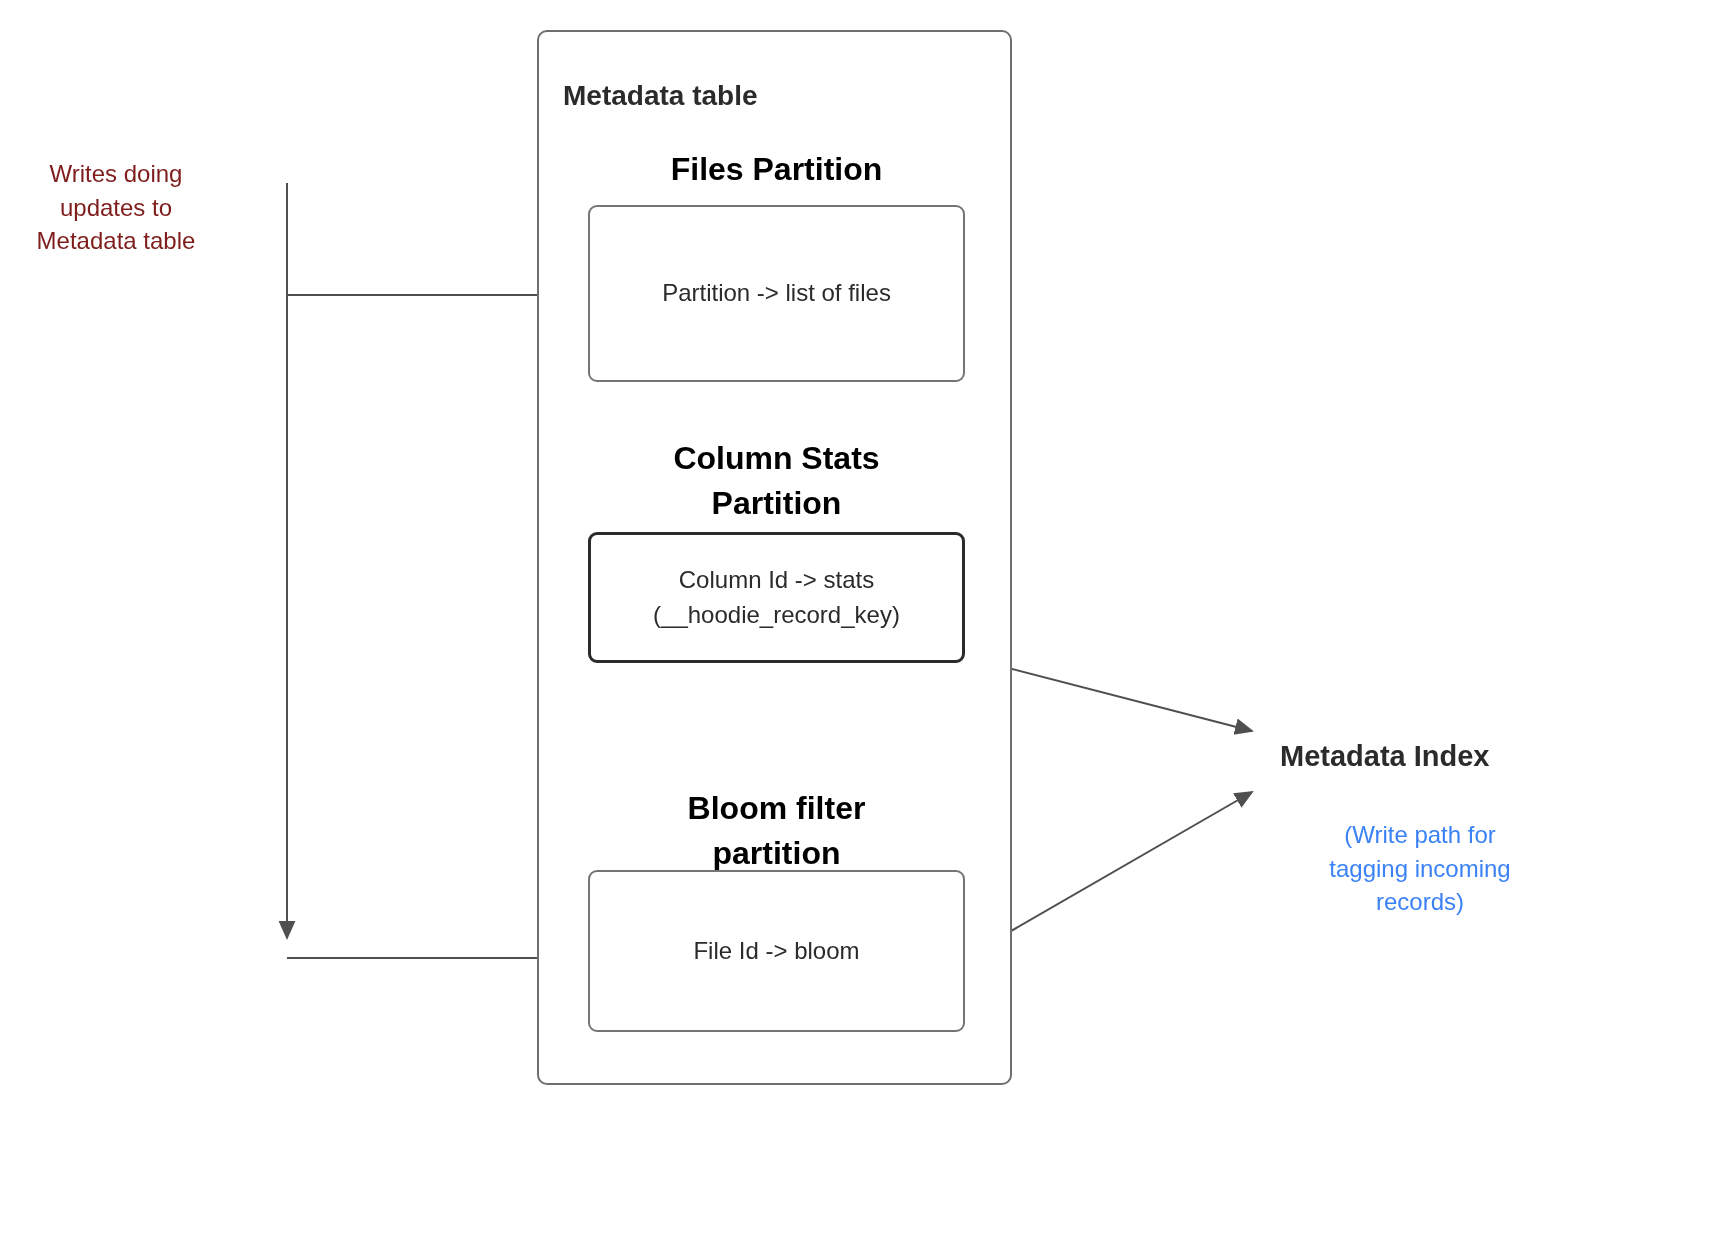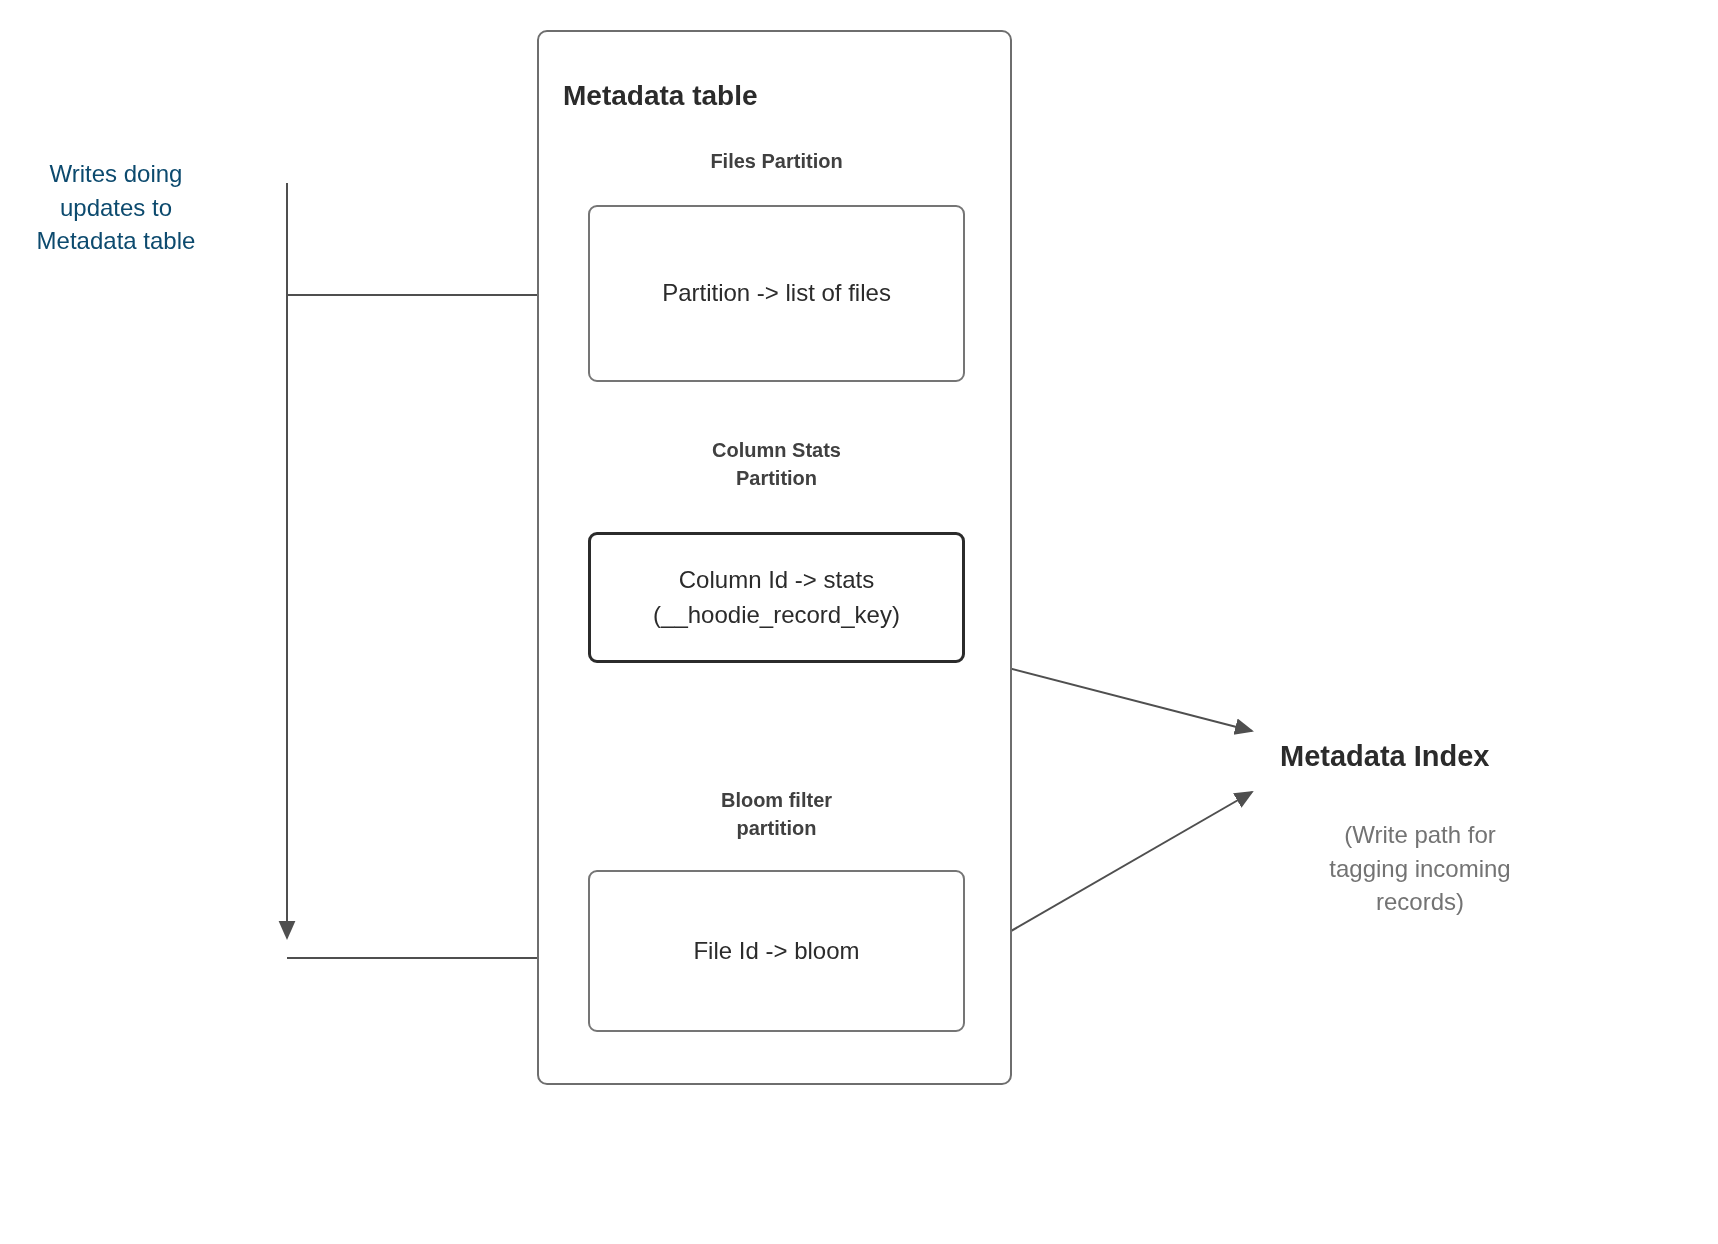--- a/index.html
+++ b/index.html
@@ -42,23 +42,23 @@
     font-size: 28px;
     font-weight: bold;
     color: #2b2b2b;
     white-space: nowrap;
   }
   .partition-heading {
     position: absolute;
     left: 588px;
     width: 377px;
     text-align: center;
-    font-size: 20px;
+    font-size: 32px;
     font-weight: bold;
-    color: #404040;
+    color: #000000;
     line-height: 1.4;
   }
   .heading-files { top: 147px; }
   .heading-colstats { top: 436px; }
   .heading-bloom { top: 786px; }
   .inner-box {
     position: absolute;
     left: 588px;
     width: 377px;
     border: 2px solid #757575;
@@ -81,41 +81,41 @@
     border: 3px solid #2b2b2b;
   }
   .box-bloom { top: 870px; height: 162px; align-items: center; }
   .left-annotation {
     position: absolute;
     left: 18px;
     top: 157px;
     width: 196px;
     text-align: center;
     font-size: 24px;
-    color: #0c4a6e;
+    color: #7f1d1d;
     line-height: 1.4;
   }
   .index-title {
     position: absolute;
     left: 1280px;
     top: 740px;
     width: 280px;
     text-align: left;
     font-size: 29px;
     font-weight: bold;
     color: #2b2b2b;
   }
   .index-subtitle {
     position: absolute;
     left: 1300px;
     top: 818px;
     width: 240px;
     text-align: center;
     font-size: 24px;
-    color: #737373;
+    color: #3b82f6;
     line-height: 1.4;
   }
 </style>
 </head>
 <body>
 
 <div class="canvas">
 
   <svg class="connectors" width="1718" height="1244" viewBox="0 0 1718 1244" xmlns="http://www.w3.org/2000/svg">
     <defs>

